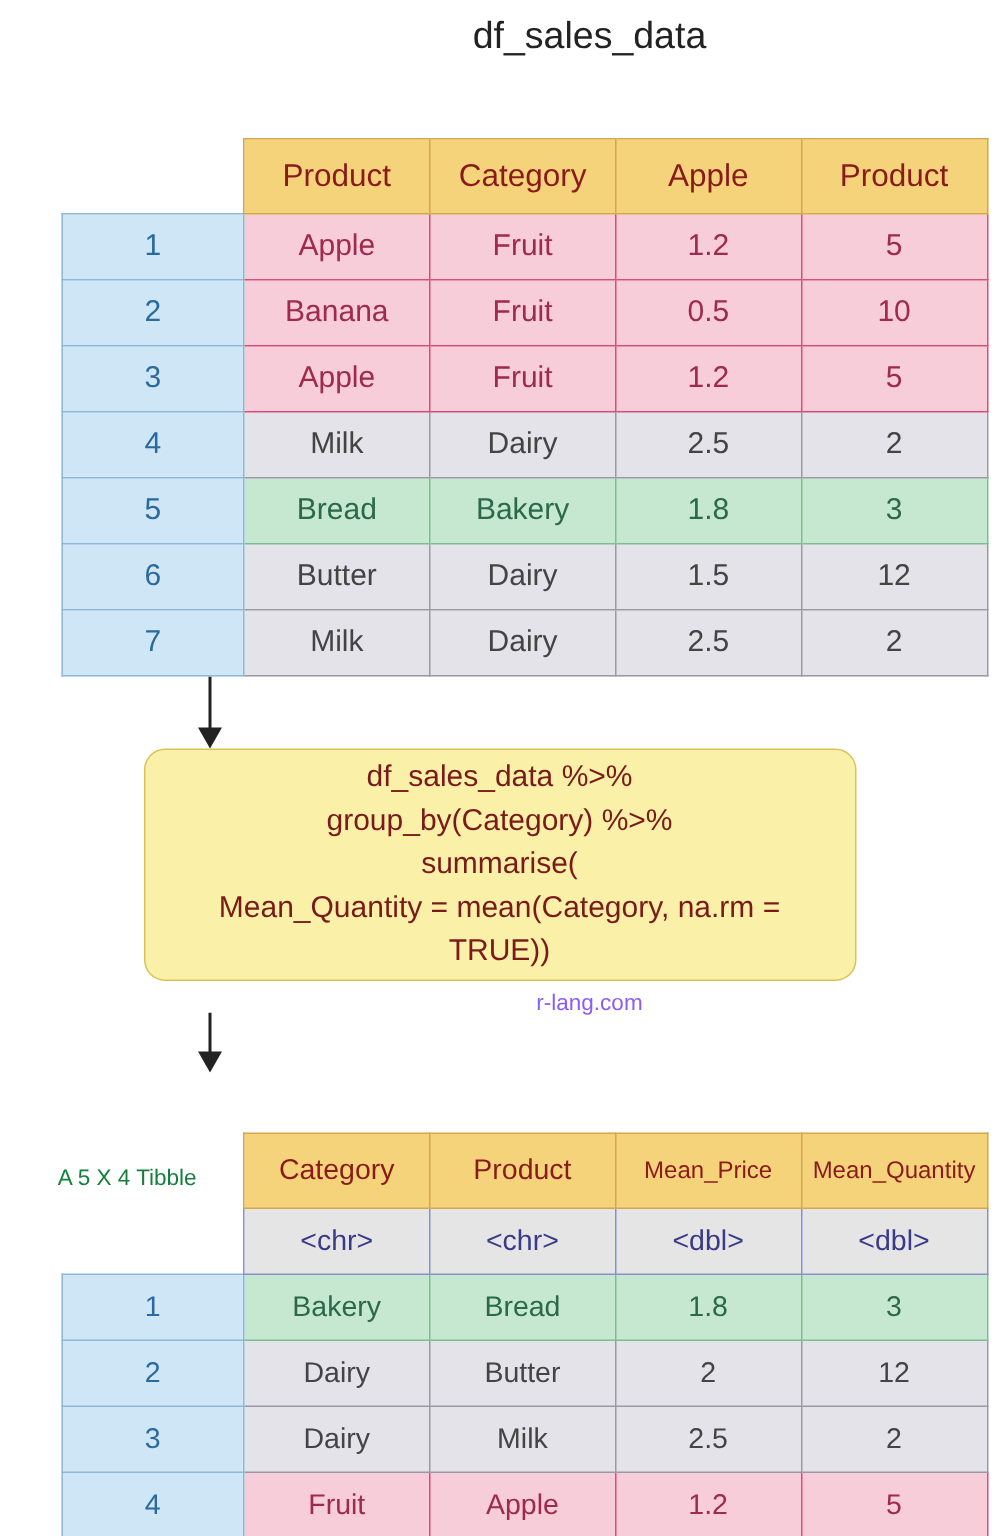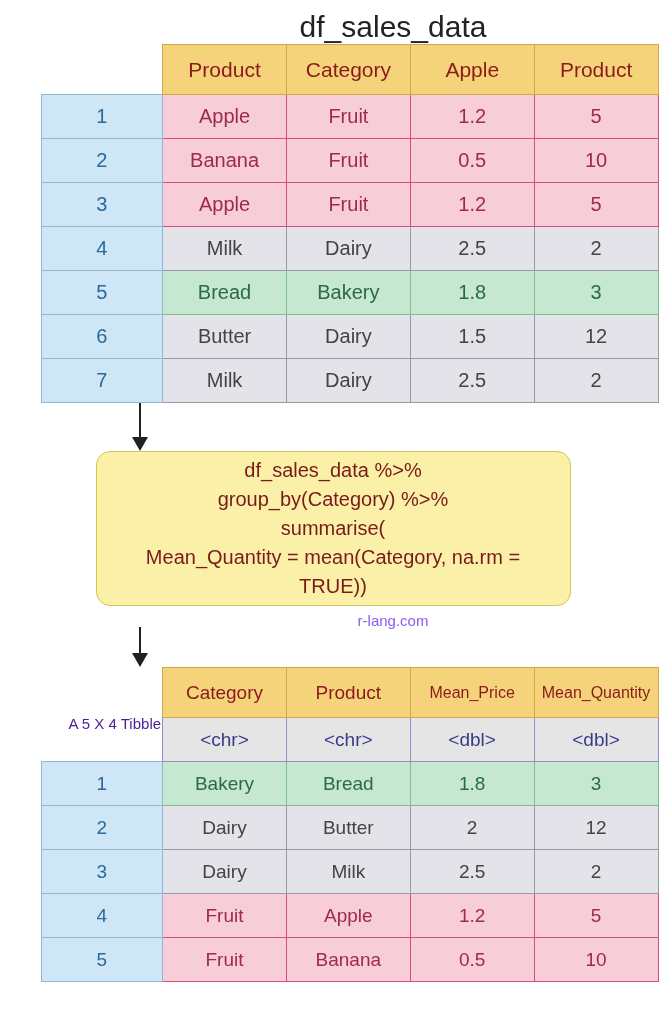--- a/index.html
+++ b/index.html
@@ -4,28 +4,28 @@
 <style>
   * { box-sizing: border-box; margin: 0; padding: 0; }
   body {
     font-family: -apple-system, BlinkMacSystemFont, "Segoe UI", Helvetica, Arial, sans-serif;
     background: #ffffff;
     width: 666px;
     padding: 10px 0 20px 0;
   }
   .title {
     text-align: center;
-    font-size: 30px;
+    font-size: 25px;
     font-weight: 400;
     color: #222;
-    margin-bottom: 0;
+    margin-bottom: 13px;
     padding-left: 120px;
   }
   .container { display: flex; flex-direction: column; align-items: center; }
-  table { border-collapse: collapse; font-size: 20px; }
+  table { border-collapse: collapse; font-size: 20px; margin-top: 40px; }
   td, th { text-align: center; vertical-align: middle; }
 
   
   .t1-wrap { width: 618px; margin-left: 33px; }
   .t1 { width: 100%; }
   .t1 .idxcol { width: 122px; }
   .t1 .datacol { width: 124px; }
   .t1 th {
     background: #f5d37b;
     border: 1px solid #d4a84a;
@@ -67,24 +67,23 @@
     color: #8b5cf6;
     font-size: 15px;
     margin: 6px 0 0 120px;
   }
 
   
   .t2-wrap { width: 618px; margin-left: 33px; position: relative; }
   .tibblelbl {
     position: absolute;
     left: -2px;
-    top: 48px;
+    top: 62px;
     font-size: 15px;
-    color: #4c1d95;
-    margin-left: 30px;
+    color: #15803d;
   }
   .t2 { width: 100%; font-size: 19px; }
   .t2 .idxcol { width: 122px; }
   .t2 .datacol { width: 124px; }
   .t2 th {
     background: #f5d37b;
     border: 1px solid #d4a84a;
     color: #8b1a1a;
     font-weight: 500;
     height: 50px;

